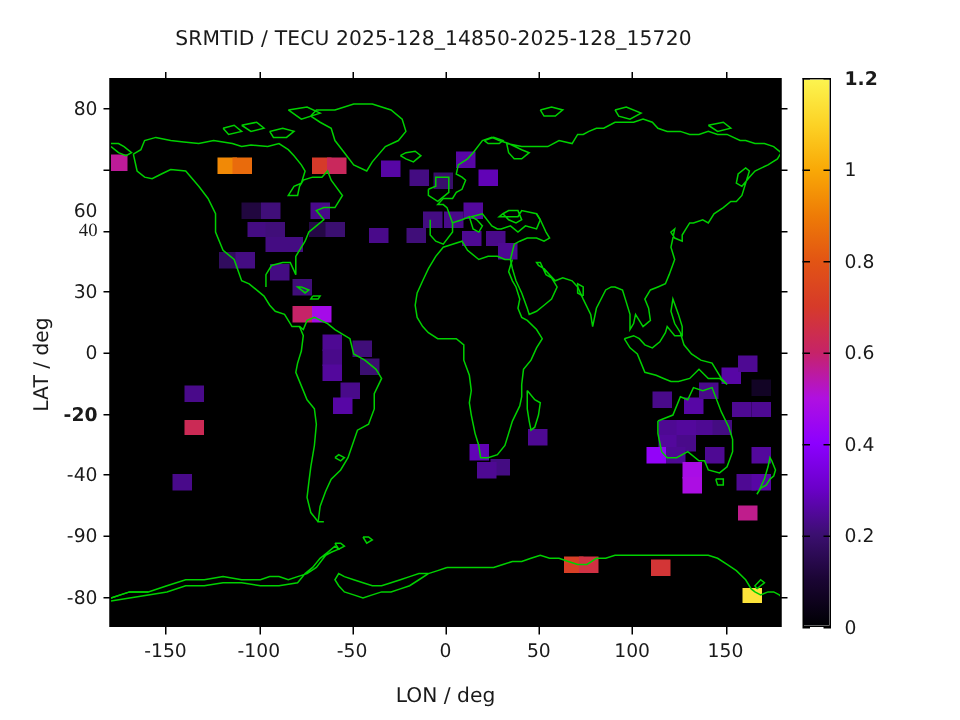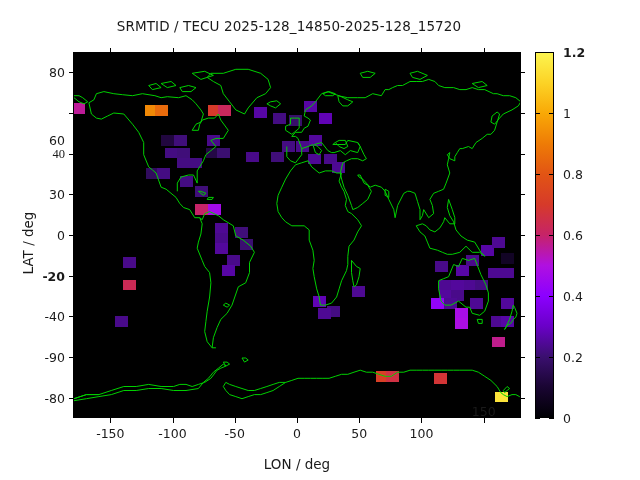--- a/index.html
+++ b/index.html
@@ -196,21 +196,21 @@
       <div class="tick xtick" style="left: 297px; top: 48px;"></div>
       <div class="xlab" style="left: 297px; top: 426px;">0</div>
       <div class="tick xtick" style="left: 359.222px; top: 418px;"></div>
       <div class="tick xtick" style="left: 359.222px; top: 48px;"></div>
       <div class="xlab" style="left: 359.222px; top: 426px;">50</div>
       <div class="tick xtick" style="left: 421.444px; top: 418px;"></div>
       <div class="tick xtick" style="left: 421.444px; top: 48px;"></div>
       <div class="xlab" style="left: 421.444px; top: 426px;">100</div>
       <div class="tick xtick" style="left: 483.667px; top: 418px;"></div>
       <div class="tick xtick" style="left: 483.667px; top: 48px;"></div>
-      <div class="xlab" style="left: 483.667px; top: 404px;">150</div>
+      <div class="xlab" style="left: 483.667px; top: 426px;">150</div>
       <div class="tick ytick" style="left: 69px; top: 72.3333px;"></div>
       <div class="tick ytick" style="left: 520px; top: 72.3333px;"></div>
       <div class="ylab" style="left: 25px; width: 40px; top: 72.3333px;">80</div>
       <div class="tick ytick" style="left: 69px; top: 113px;"></div>
       <div class="tick ytick" style="left: 520px; top: 113px;"></div>
       <div class="ylab" style="left: 25px; width: 40px; top: 113px; margin-top: 27px;">60</div>
       <div class="tick ytick" style="left: 69px; top: 153.667px;"></div>
       <div class="tick ytick" style="left: 520px; top: 153.667px;"></div>
       <div class="ylab" style="left: 25px; width: 40px; top: 153.667px; font-family: Liberation Serif, serif;">40</div>
       <div class="tick ytick" style="left: 69px; top: 194.333px;"></div>

